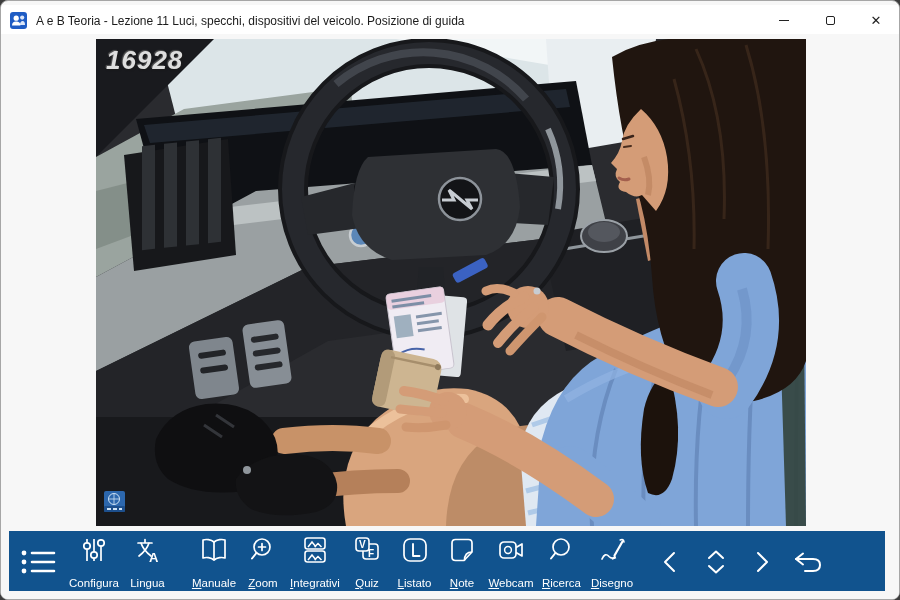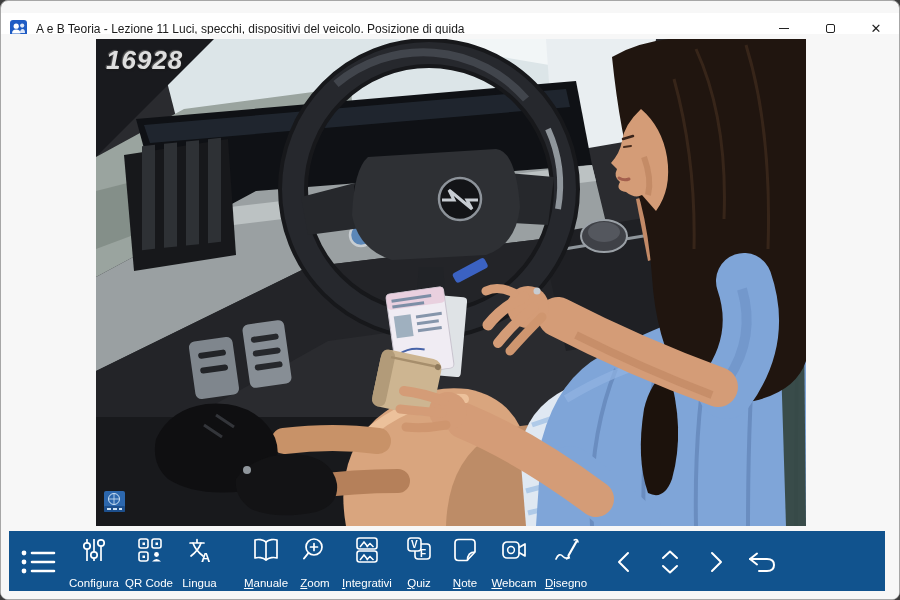--- a/index.html
+++ b/index.html
@@ -4,21 +4,21 @@
 <style>
   * { box-sizing: border-box; margin: 0; padding: 0; }
   html,body { width:900px; height:600px; }
   body { background:#3d3d3d; font-family:"Liberation Sans", sans-serif; overflow:hidden; }
 
   .window { position:relative; width:900px; height:600px; background:#f7f7f7;
             border-radius:8px; overflow:hidden; border:1px solid #a6a6a6;
             box-shadow: inset 0 -1px 0 #8a8a8a; }
 
   
-  .titlebar { position:absolute; left:0; top:12px; right:0; height:32px; background:#ffffff;
+  .titlebar { position:absolute; left:0; top:4px; right:0; height:32px; background:#ffffff;
               display:flex; align-items:center; border-bottom:1px solid #ececec; }
   .app-icon { width:17px; height:17px; margin-left:9px; flex:0 0 auto; }
   .title-text { margin-left:9px; font-size:12px; color:#1b1b1b; white-space:nowrap;
                 overflow:hidden; text-overflow:ellipsis; flex:1 1 auto; }
   .win-controls { display:flex; height:32px; flex:0 0 auto; }
   .win-btn { width:46px; height:32px; display:flex; align-items:center; justify-content:center;
              color:#222; font-size:12px; }
   .min-glyph { display:block; width:10px; height:0; border-top:1px solid #222; }
   .max-glyph { display:block; width:9px; height:9px; border:1px solid #222; border-radius:2px; }
   .close-glyph { font-size:13px; line-height:1; color:#222; }
@@ -269,33 +269,20 @@
       <div class="tb-btn w58">
         <svg width="30" height="30" viewBox="0 0 30 30">
           <path d="M8,4 V26 M15,4 V26 M22,4 V26" stroke="#fff" stroke-width="1.7"></path>
           <circle cx="8" cy="11" r="3.2" fill="#11538e" stroke="#fff" stroke-width="1.7"></circle>
           <circle cx="15" cy="20" r="3.2" fill="#11538e" stroke="#fff" stroke-width="1.7"></circle>
           <circle cx="22" cy="8" r="3.2" fill="#11538e" stroke="#fff" stroke-width="1.7"></circle>
         </svg>
         <span class="tb-label">Configura</span>
       </div>
 
-      <div class="tb-btn w52">
-        <svg width="30" height="30" viewBox="0 0 30 30">
-          <rect x="5" y="4" width="9" height="9" rx="2" fill="none" stroke="#fff" stroke-width="1.6"></rect>
-          <rect x="18" y="4" width="9" height="9" rx="2" fill="none" stroke="#fff" stroke-width="1.6"></rect>
-          <rect x="5" y="17" width="9" height="9" rx="2" fill="none" stroke="#fff" stroke-width="1.6"></rect>
-          <rect x="8.5" y="7.5" width="2.5" height="2.5" fill="#fff"></rect>
-          <rect x="21.5" y="7.5" width="2.5" height="2.5" fill="#fff"></rect>
-          <rect x="8.5" y="20.5" width="2.5" height="2.5" fill="#fff"></rect>
-          <circle cx="22.5" cy="19.5" r="2.4" fill="#fff"></circle>
-          <path d="M18,26.5 Q22.5,21.5 27,26.5 Z" fill="#fff"></path>
-        </svg>
-        <span class="tb-label">QR Code</span>
-      </div>
 
       <div class="tb-btn w49">
         <svg width="30" height="30" viewBox="0 0 30 30">
           <path d="M5,8 H19 M12,4.5 V8" stroke="#fff" stroke-width="1.7" stroke-linecap="round"></path>
           <path d="M8,8 C10,14 14,18 18,21 M16,8 C14,14 10,18 6,21" stroke="#fff" stroke-width="1.7" fill="none" stroke-linecap="round"></path>
           <text x="16" y="27" font-family="Liberation Sans, sans-serif" font-size="13" font-weight="bold" fill="#fff">A</text>
         </svg>
         <span class="tb-label">Lingua</span>
       </div>
 
@@ -332,38 +319,52 @@
       <div class="tb-btn w46">
         <svg width="30" height="30" viewBox="0 0 30 30">
           <rect x="11" y="9" width="15" height="15" rx="3" fill="none" stroke="#fff" stroke-width="1.6"></rect>
           <text x="16" y="21.5" font-family="Liberation Sans, sans-serif" font-size="10" font-weight="bold" fill="#fff">F</text>
           <rect x="4" y="3" width="13" height="13" rx="3" fill="#11538e" stroke="#fff" stroke-width="1.6"></rect>
           <text x="7" y="13" font-family="Liberation Sans, sans-serif" font-size="10" font-weight="bold" fill="#fff">V</text>
         </svg>
         <span class="tb-label uf">Quiz</span>
       </div>
 
+      <div class="tb-btn w49">
+        <svg width="30" height="30" viewBox="0 0 30 30">
+          <rect x="4" y="4" width="22" height="22" rx="6" fill="none" stroke="#fff" stroke-width="1.7"></rect>
+          <path d="M13,9 V21 H19.5" fill="none" stroke="#fff" stroke-width="1.9" stroke-linecap="round" stroke-linejoin="round"></path>
+        </svg>
+        <span class="tb-label uf">Listato</span>
+      </div>
 
       <div class="tb-btn w46">
         <svg width="30" height="30" viewBox="0 0 30 30">
           <path d="M25,17 V8 Q25,4.5 21.5,4.5 H8.5 Q5,4.5 5,8 V22 Q5,25.5 8.5,25.5 H17 L25,17 Z" fill="none" stroke="#fff" stroke-width="1.7" stroke-linejoin="round"></path>
           <path d="M25,17 C20,17 17.5,19.5 17.5,25.5" fill="none" stroke="#fff" stroke-width="1.7"></path>
         </svg>
         <span class="tb-label uf">Note</span>
       </div>
 
       <div class="tb-btn w52">
         <svg width="30" height="30" viewBox="0 0 30 30">
           <rect x="4" y="7" width="16" height="16" rx="4" fill="none" stroke="#fff" stroke-width="1.7"></rect>
           <circle cx="12" cy="15" r="3.4" fill="none" stroke="#fff" stroke-width="1.5"></circle>
           <path d="M20,12.5 L26,9 V21 L20,17.5" fill="none" stroke="#fff" stroke-width="1.7" stroke-linejoin="round"></path>
         </svg>
         <span class="tb-label uf">Webcam</span>
       </div>
 
+      <div class="tb-btn w49">
+        <svg width="30" height="30" viewBox="0 0 30 30">
+          <circle cx="14" cy="12" r="8" fill="none" stroke="#fff" stroke-width="1.7"></circle>
+          <path d="M8.4,18 L4,23.5" stroke="#fff" stroke-width="2" stroke-linecap="round"></path>
+        </svg>
+        <span class="tb-label uf">Ricerca</span>
+      </div>
 
       <div class="tb-btn w52">
         <svg width="30" height="30" viewBox="0 0 30 30">
           <path d="M5,24 Q8,17 12,21.5 Q15,24.5 18,22" fill="none" stroke="#fff" stroke-width="1.7" stroke-linecap="round"></path>
           <path d="M17.5,20.5 L25.5,6.5" stroke="#fff" stroke-width="2.2" stroke-linecap="round"></path>
           <path d="M17.5,20.5 l-2.8,4.6 l4.6,-1.8 z" fill="#fff"></path>
           <path d="M23.2,5 Q26.5,3.5 27,7" fill="none" stroke="#fff" stroke-width="1.6" stroke-linecap="round"></path>
         </svg>
         <span class="tb-label uf">Disegno</span>
       </div>

